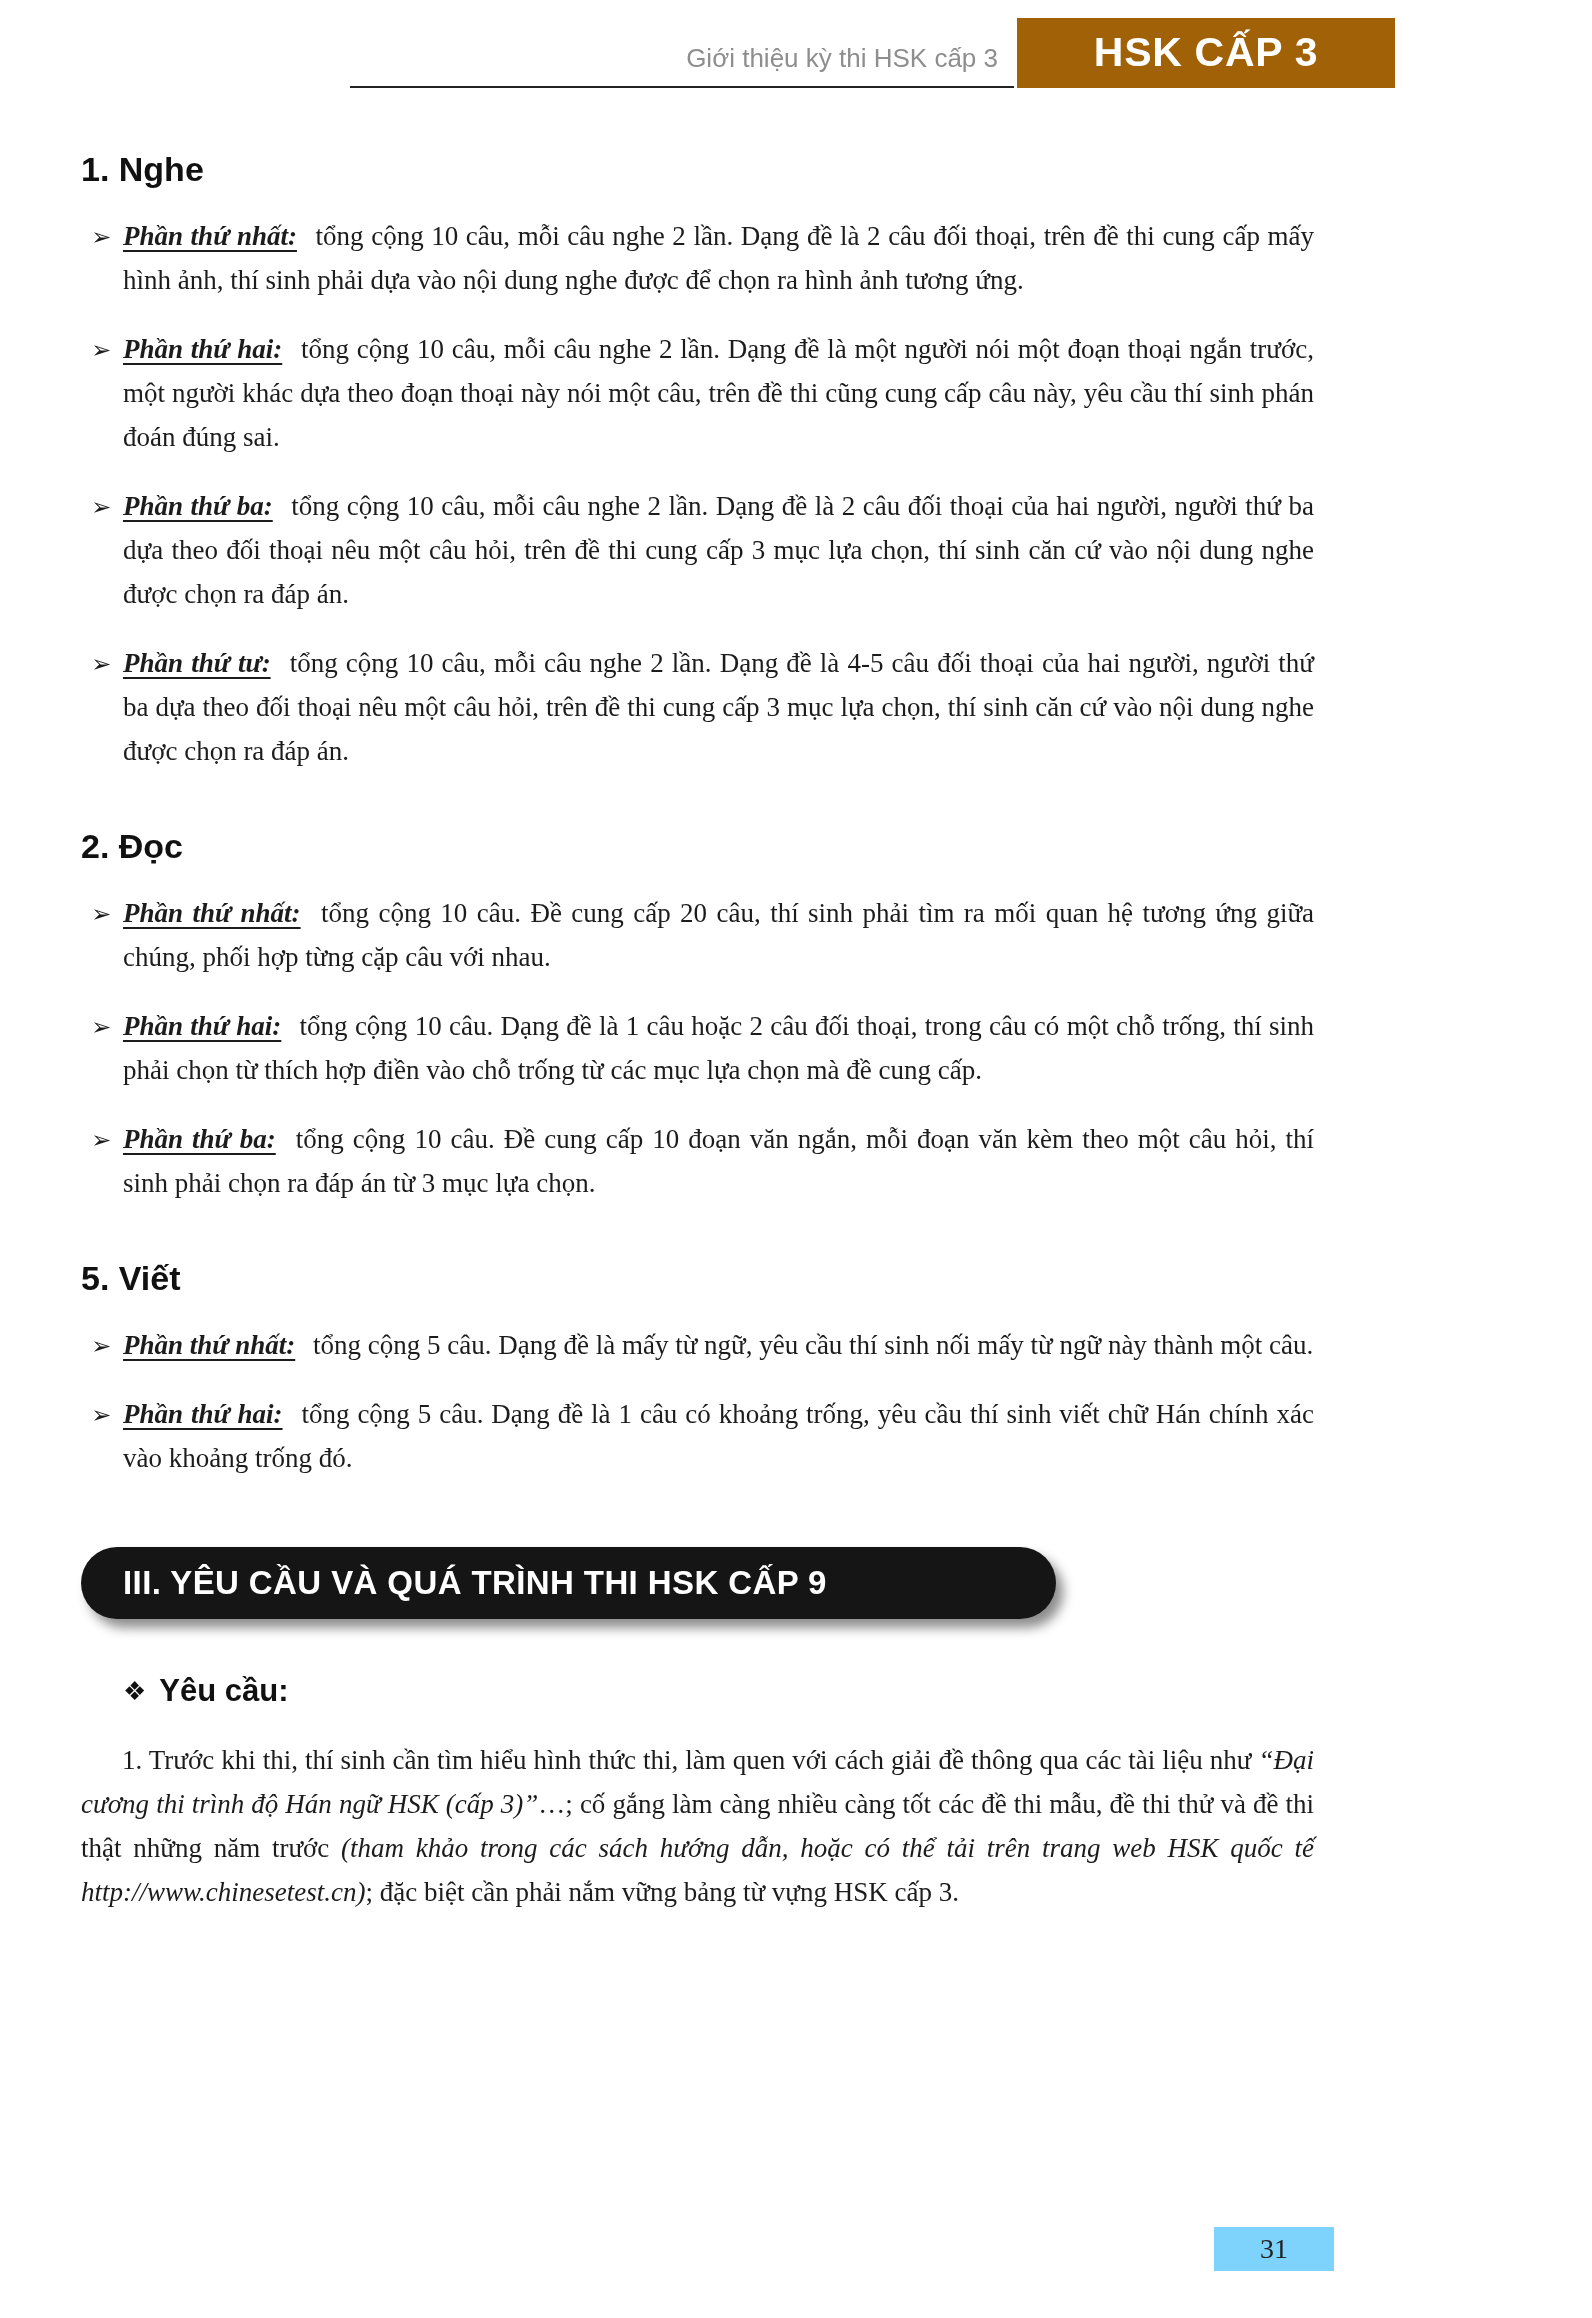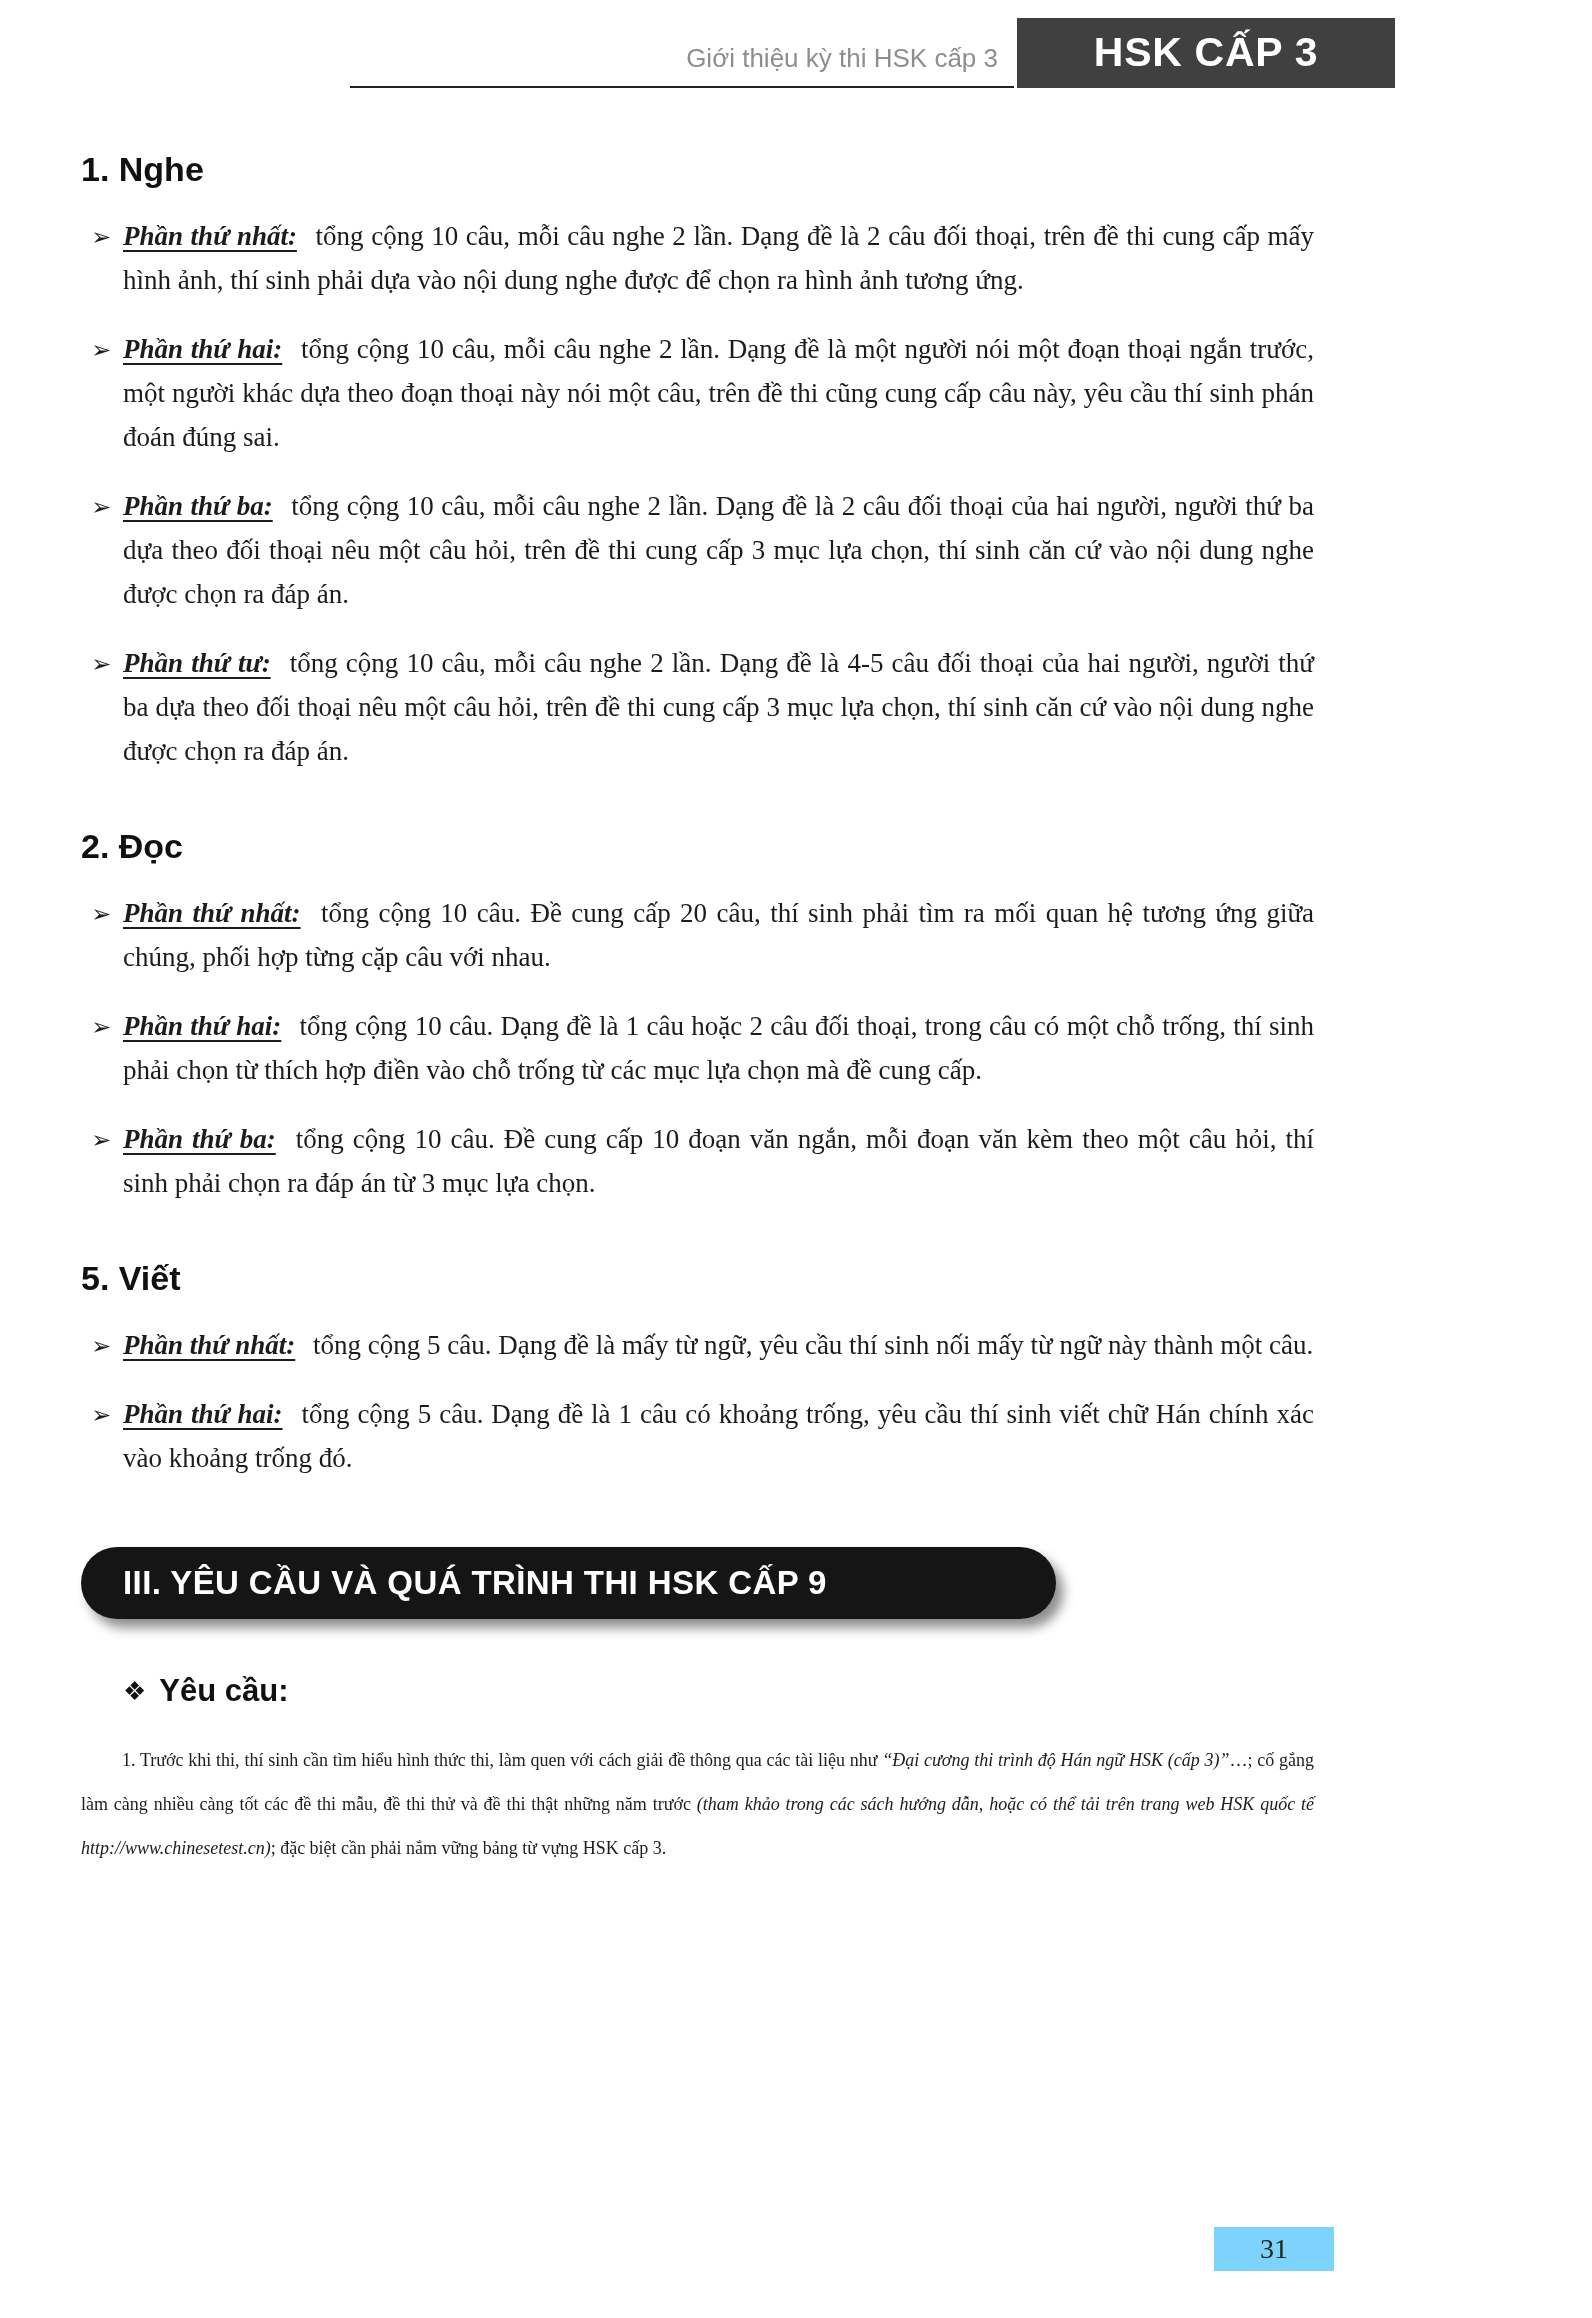--- a/index.html
+++ b/index.html
@@ -11,21 +11,21 @@
     background: #ffffff;
     font-family: "Liberation Serif", serif;
     color: #1c1c1c;
     overflow: hidden;
   }
   
   .header-row { position: relative; height: 88px; }
   .badge {
     position: absolute; top: 17.6px; right: 0;
     width: 378px; height: 70px;
-    background: #404040; color: #ffffff;
+    background: #a16207; color: #ffffff;
     font-family: "Liberation Sans", sans-serif;
     font-weight: bold; font-size: 41px; letter-spacing: 0.7px;
     display: flex; align-items: center; justify-content: center;
   }
   .running-title-wrap {
     position: absolute; left: 350px; right: 381px; top: 17.6px; height: 70px;
     border-bottom: 2.2px solid #222222;
     display: flex; align-items: flex-end; justify-content: flex-end;
     padding: 0 16px 11.7px 0;
   }
@@ -78,21 +78,21 @@
   .req-heading-row {
     margin-top: 54px;
     padding-left: 42px;
     font-family: "Liberation Sans", sans-serif;
     font-weight: bold; font-size: 31px; color: #111111;
     display: flex; align-items: center; gap: 13px;
   }
   .req-diamond { font-family: "DejaVu Sans", sans-serif; font-size: 26px; }
   .req-paragraph {
     margin-top: 29px;
-    font-size: 18px; line-height: 44px;
+    font-size: 27px; line-height: 44px;
     text-align: justify;
     text-indent: 41px;
   }
   .seg-italic { font-style: italic; }
   
   .page-number-box {
     position: absolute; right: 61px; bottom: 48px;
     width: 120px; height: 44px;
     background: #7dd3fc;
     display: flex; align-items: center; justify-content: center;

